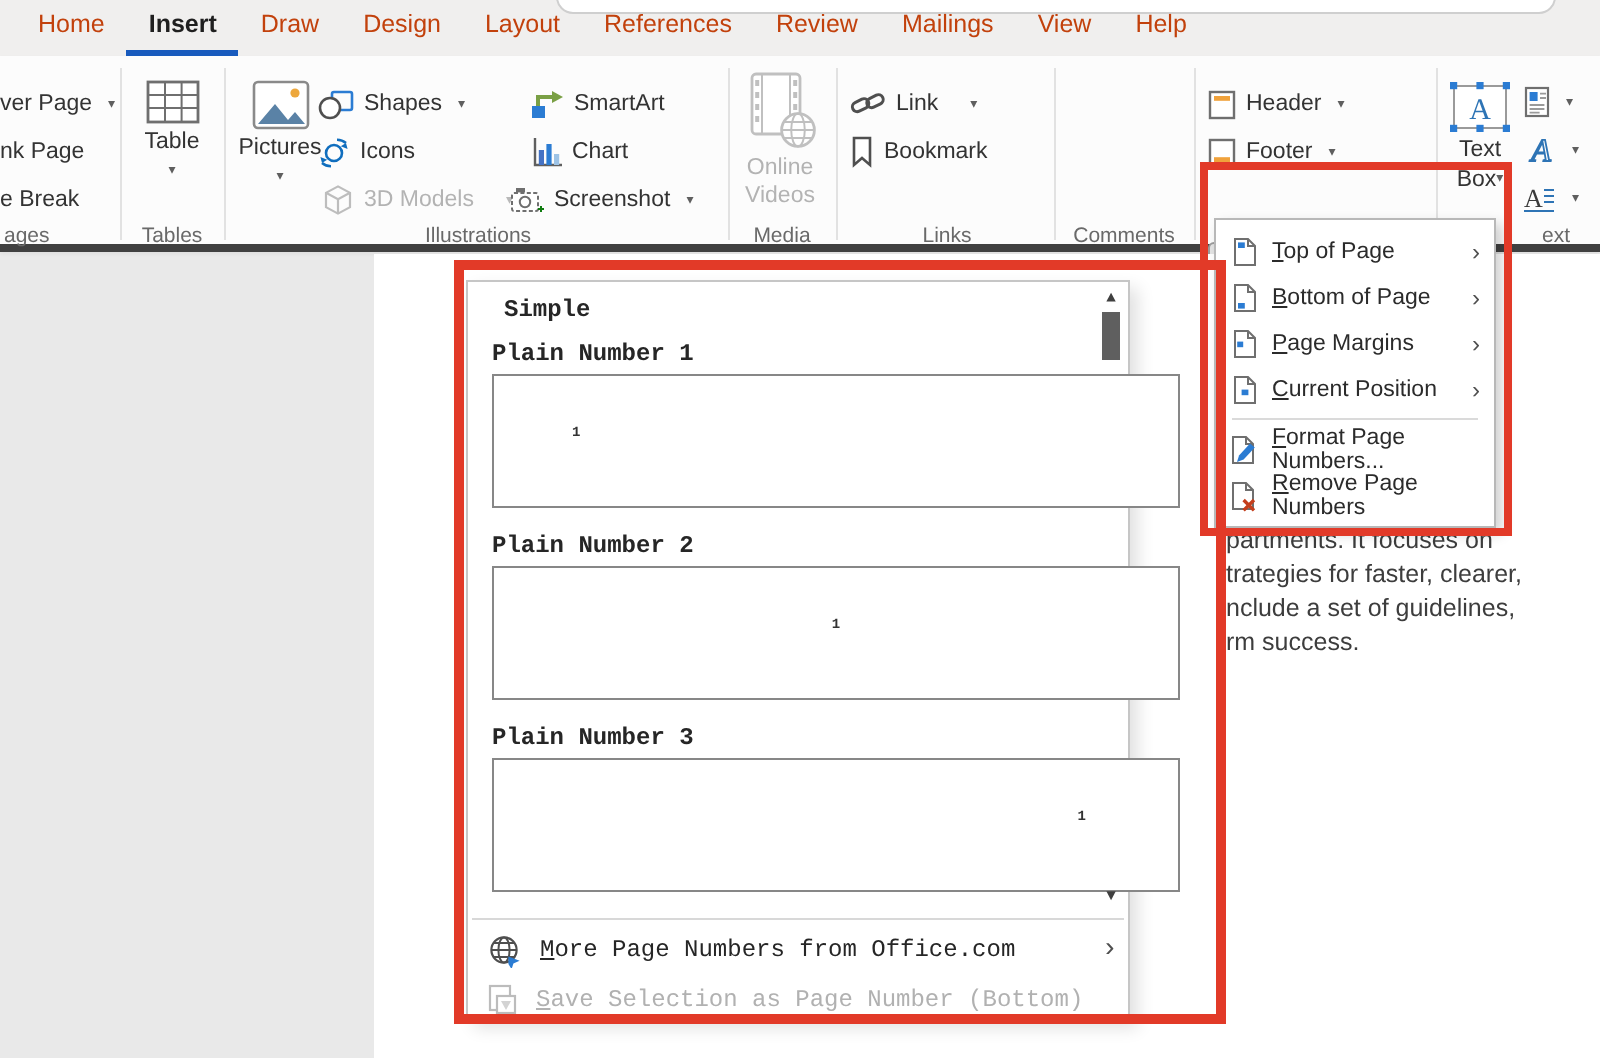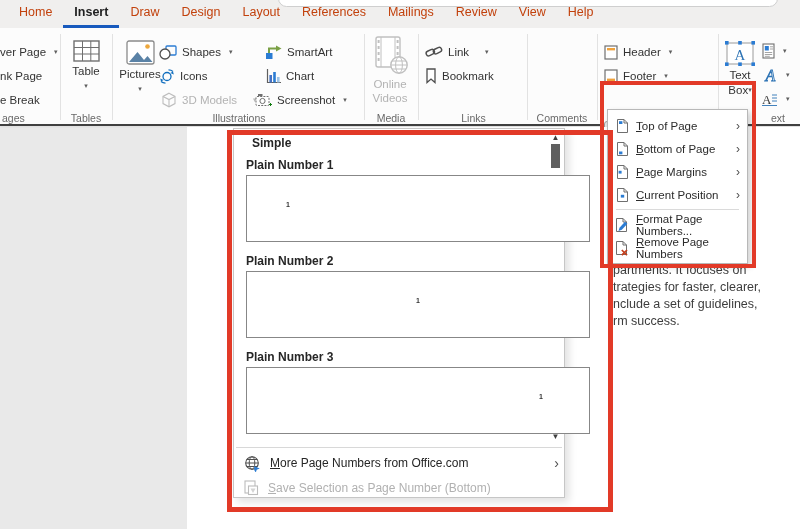--- a/index.html
+++ b/index.html
@@ -13,21 +13,21 @@
   .tabrow { position:absolute; left:0; top:0; width:800px; height:28px;
     background:#f0efee; display:flex; align-items:stretch; padding-left:8px; }
   .search-remnant { position:absolute; left:278px; top:-10px; width:500px; height:17px;
     background:#fff; border:1px solid #cfcfcf; border-radius:9px; }
   .tab { padding:0 11px; font-size:12.5px; color:#c2410c; line-height:25px;
     border-bottom:3px solid transparent; white-space:nowrap; z-index:1; }
   .tab.selected { color:#1f1f1f; font-weight:bold; border-bottom-color:#185abd; }
 
   
   .ribbon { position:absolute; left:0; top:28px; width:800px; height:98px;
-    background:#fcfcfc; border-bottom:2px solid #404040; box-shadow:0 1px 2px rgba(0,0,0,.05); }
+    background:#fcfcfc; border-bottom:4px solid #404040; box-shadow:0 1px 2px rgba(0,0,0,.05); }
   .gsep { position:absolute; top:6px; height:86px; width:1px; background:#e2e2e2; }
   .glabel { position:absolute; top:84px; font-size:10.5px; color:#696969; white-space:nowrap; }
   .glabel.ctr { text-align:center; }
   .rrow { position:absolute; display:flex; align-items:center; gap:5px; height:18px;
     font-size:11.5px; color:#333; white-space:nowrap; }
   .rrow.disabled, .bigbtn.disabled { color:#b3b3b3; }
   .chev { font-size:7px; color:#5f5f5f; margin-left:3px; }
   .chev.far { margin-left:11px; }
   .disabled .chev { color:#b9b9b9; }
   .bigbtn { position:absolute; display:flex; flex-direction:column; align-items:center;
@@ -35,22 +35,22 @@
   .bigbtn .chev { margin:1px 0 0 0; }
   .pagenum-btn { position:absolute; left:604px; top:57px; width:113px; height:23px;
     background:#e4e4e4; border:1px solid #9c9c9c; border-radius:3px;
     display:flex; align-items:center; gap:5px; padding:0 6px; font-size:11.5px; color:#2b2b2b;margin-top:36px; }
 
   
   .docpage { position:absolute; left:187px; top:127px; width:613px; height:402px; background:#fff; }
   .docline { position:absolute; left:613px; font-size:12.5px; color:#3d3d3d; white-space:nowrap; z-index:2; }
 
   
-  .gallery { position:absolute; left:233px; top:128px; width:332px; height:370px;
-    background:#fff; border:1px solid #c6c6c6; box-shadow:4px 4px 8px rgba(0,0,0,.12); z-index:3; }
+  .gallery { position:absolute; left:233px; top:140px; width:332px; height:370px;
+    background:#fff; border:1px solid #c6c6c6; box-shadow:4px 4px 8px rgba(0,0,0,.12); z-index:3;font-family:Liberation Mono, monospace; }
   .g-section { position:absolute; left:18px; top:7px; font-size:12px; font-weight:bold; color:#262626; }
   .g-item { position:absolute; left:12px; width:344px; }
   .g-title { font-size:12px; font-weight:bold; color:#262626; }
   .g-preview { margin-top:3px; width:344px; height:67px; border:1px solid #878787;
     position:relative; background:#fff; }
   .g-num { position:absolute; top:25px; font-size:7px; font-weight:bold; color:#333; }
   .g-num.left { left:39px; } .g-num.center { left:0; right:0; text-align:center; } .g-num.right { right:46px; }
   .g-scrollup, .g-scrolldown { position:absolute; right:3px; width:11px; height:11px;
     font-size:8px; color:#3f3f3f; text-align:center; line-height:11px; }
   .g-scrollup { top:3px; } .g-scrolldown { top:302px; }
@@ -83,22 +83,22 @@
 <body>
 
 <div class="tabrow">
   <div class="search-remnant"></div>
   <div class="tab">Home</div>
   <div class="tab selected">Insert</div>
   <div class="tab">Draw</div>
   <div class="tab">Design</div>
   <div class="tab">Layout</div>
   <div class="tab">References</div>
+  <div class="tab">Review</div>
   <div class="tab">Mailings</div>
-  <div class="tab">Review</div>
   <div class="tab">View</div>
   <div class="tab">Help</div>
 </div>
 
 <div class="ribbon">
   <div class="gsep" style="left:60px"></div>
   <div class="gsep" style="left:112px"></div>
   <div class="gsep" style="left:364px"></div>
   <div class="gsep" style="left:418px"></div>
   <div class="gsep" style="left:527px"></div>

